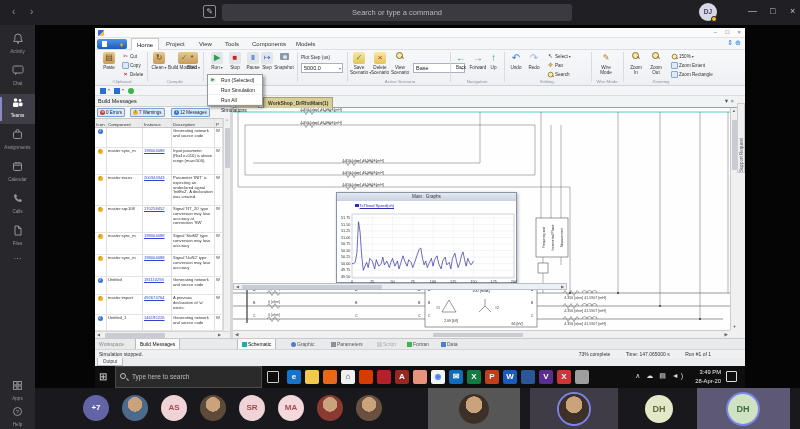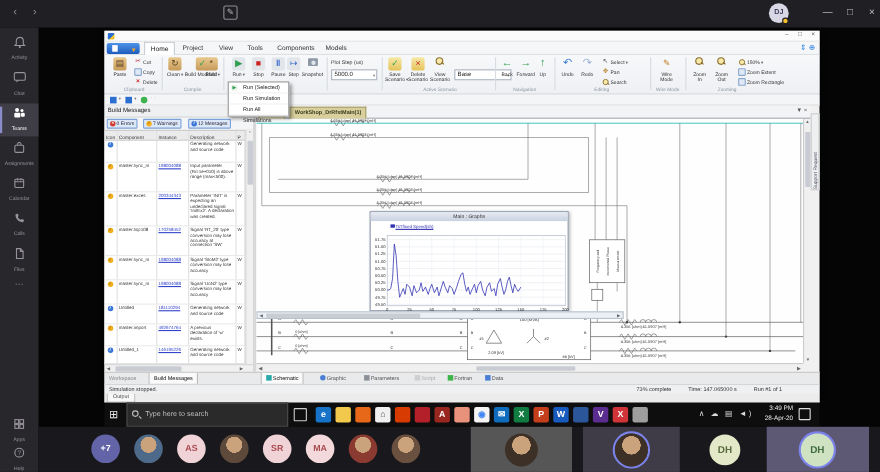--- a/index.html
+++ b/index.html
@@ -144,20 +144,21 @@
 </style>
 </head>
 <body>
 
 <div id="root">
 
   <div id="t-top" class="abs">
     <span class="abs nav" style="left:12px">‹</span>
     <span class="abs nav" style="left:30px">›</span>
     <span id="compose" class="abs">✎</span>
+    <div id="t-search" class="abs">Search or type a command</div>
     <div id="t-av" class="abs"><span>DJ</span><span class="dot"></span></div>
     <span class="abs wc" style="left:748px">—</span>
     <span class="abs wc" style="left:770px">□</span>
     <span class="abs wc" style="left:790px">×</span>
   </div>
 
   <div id="t-side" class="abs">
     <div class="sbi" style="top:5px">
       <svg width="12" height="11" viewBox="0 0 12 11">
           <path d="M6 1a3.2 3.2 0 0 0-3.2 3.2V7L1.6 8.4h8.8L9.2 7V4.2A3.2 3.2 0 0 0 6 1z" fill="none" stroke="#96939a" stroke-width="1"></path>

